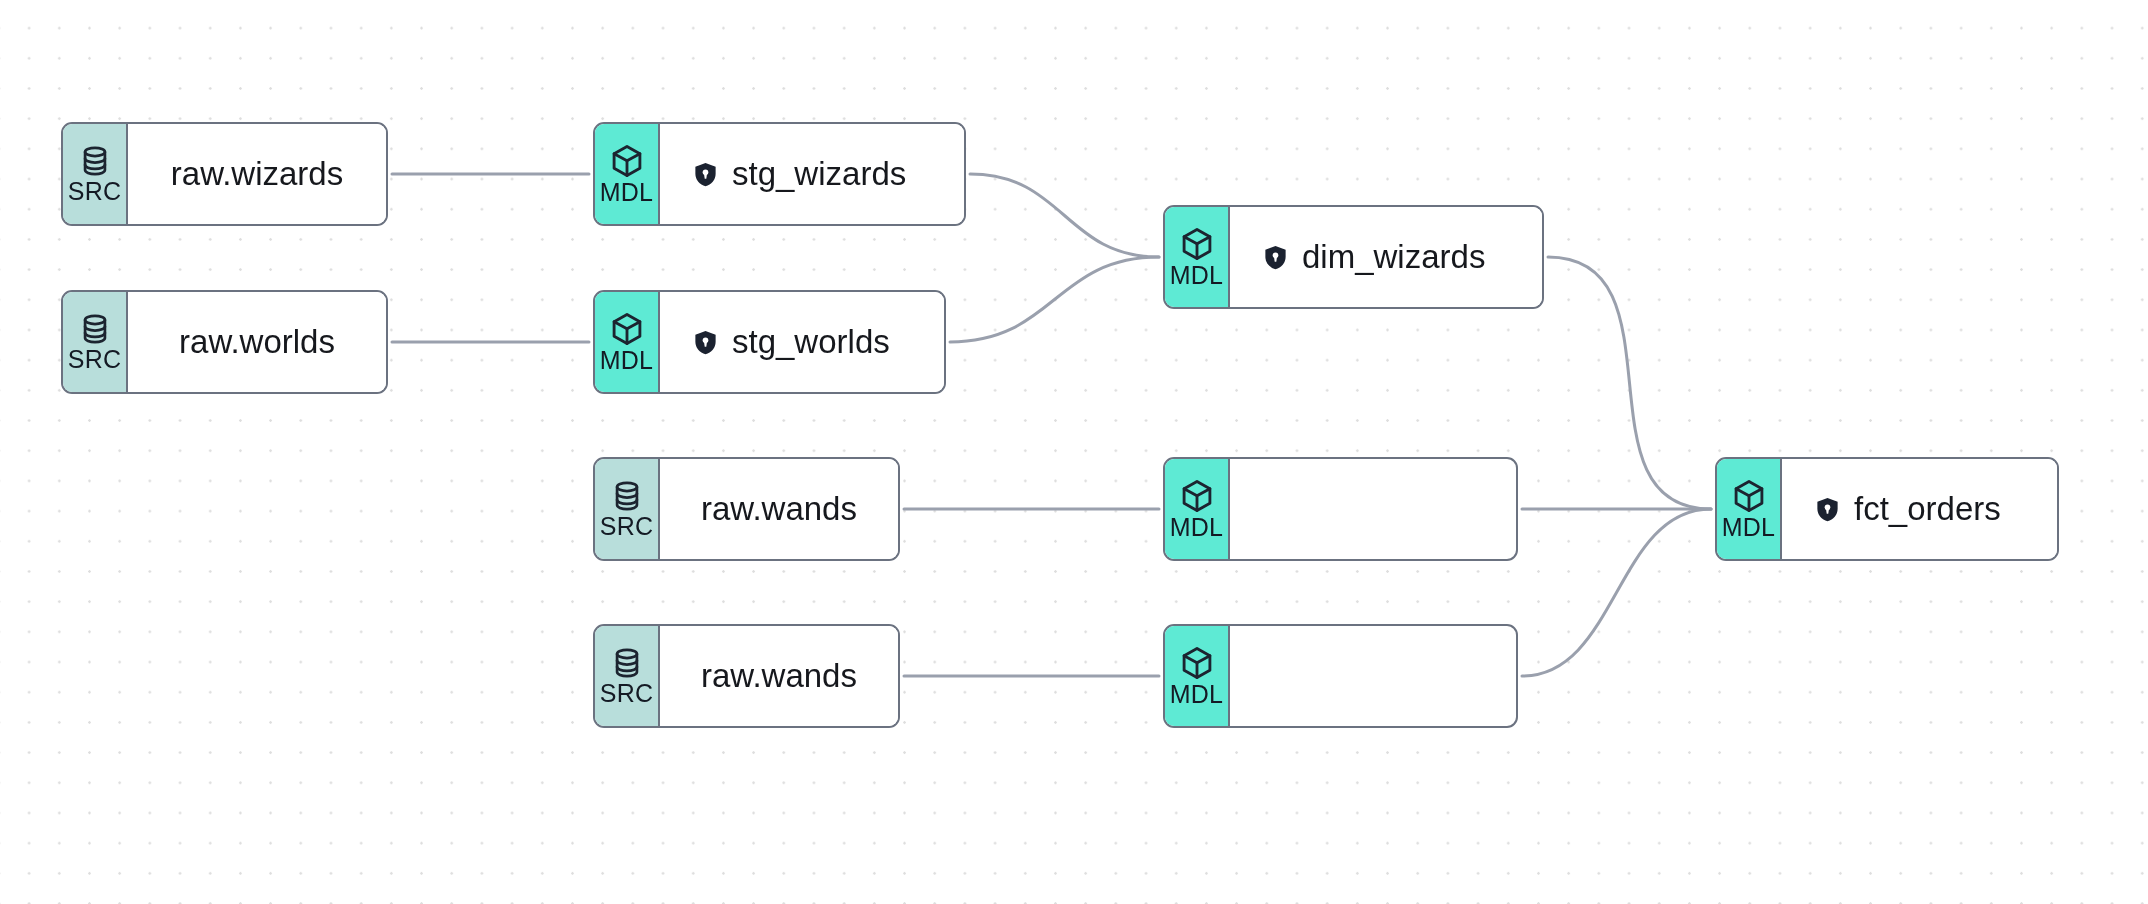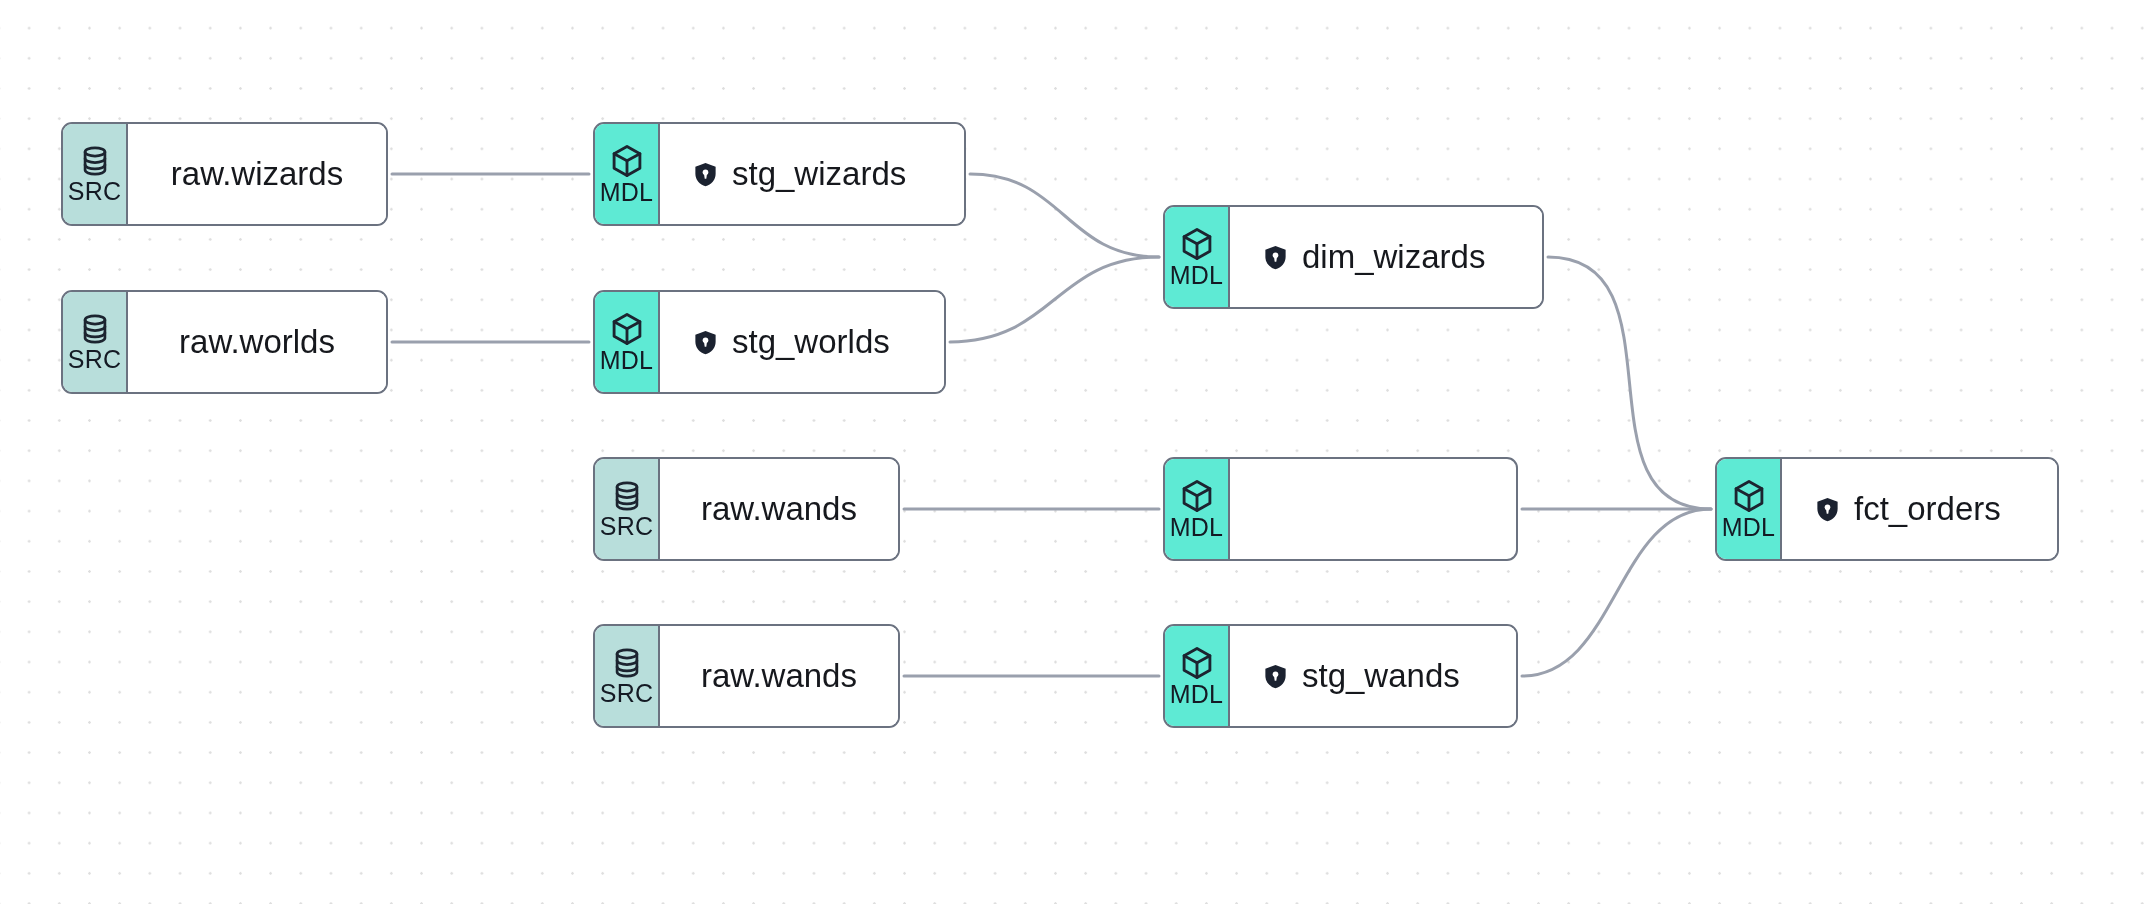--- a/index.html
+++ b/index.html
@@ -221,28 +221,20 @@
       </div>
       <div class="node" style="left: 1163px; top: 624px; width: 355px; height: 104px;">
         <div class="badge badge-mdl">
           <span class="badge-ico"><svg width="36" height="36" viewBox="0 0 24 24" fill="none" stroke="#1c2430" stroke-width="1.9" stroke-linecap="round" stroke-linejoin="round">
               <path d="M12 2.3 L20.6 7.1 L20.6 16.9 L12 21.7 L3.4 16.9 L3.4 7.1 Z"></path>
               <path d="M3.4 7.1 L12 11.9 L20.6 7.1"></path>
               <path d="M12 11.9 L12 21.7"></path>
             </svg></span>
           <span class="badge-txt">MDL</span>
         </div>
-        <div class="body">
-          <span class="lock-ico"><svg width="27" height="27" viewBox="0 0 24 24">
-              <path d="M12 1.8 L21 5.2 V11.4 C21 16.9 17.2 21.1 12 22.4 C6.8 21.1 3 16.9 3 11.4 V5.2 Z" fill="#1b2230"></path>
-              <circle cx="12" cy="10.1" r="2.5" fill="#ffffff"></circle>
-              <path d="M10.55 10.6 h2.9 l-0.75 5.2 h-1.4 Z" fill="#ffffff"></path>
-            </svg></span>
-          <span class="label">stg_wands</span>
-        </div>
       </div>
       <div class="node" style="left: 1715px; top: 457px; width: 344px; height: 104px;">
         <div class="badge badge-mdl">
           <span class="badge-ico"><svg width="36" height="36" viewBox="0 0 24 24" fill="none" stroke="#1c2430" stroke-width="1.9" stroke-linecap="round" stroke-linejoin="round">
               <path d="M12 2.3 L20.6 7.1 L20.6 16.9 L12 21.7 L3.4 16.9 L3.4 7.1 Z"></path>
               <path d="M3.4 7.1 L12 11.9 L20.6 7.1"></path>
               <path d="M12 11.9 L12 21.7"></path>
             </svg></span>
           <span class="badge-txt">MDL</span>
         </div>

